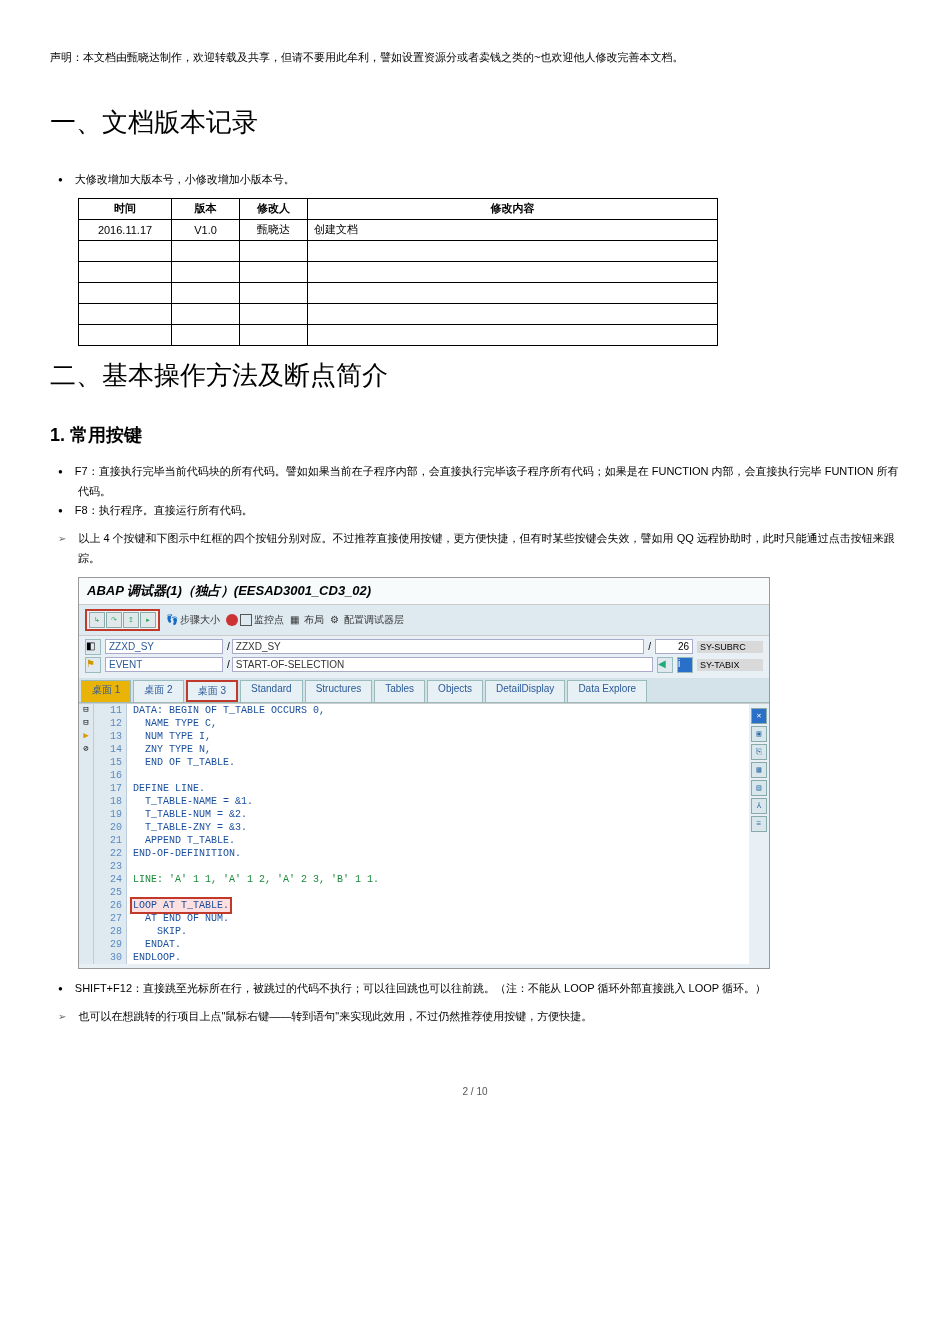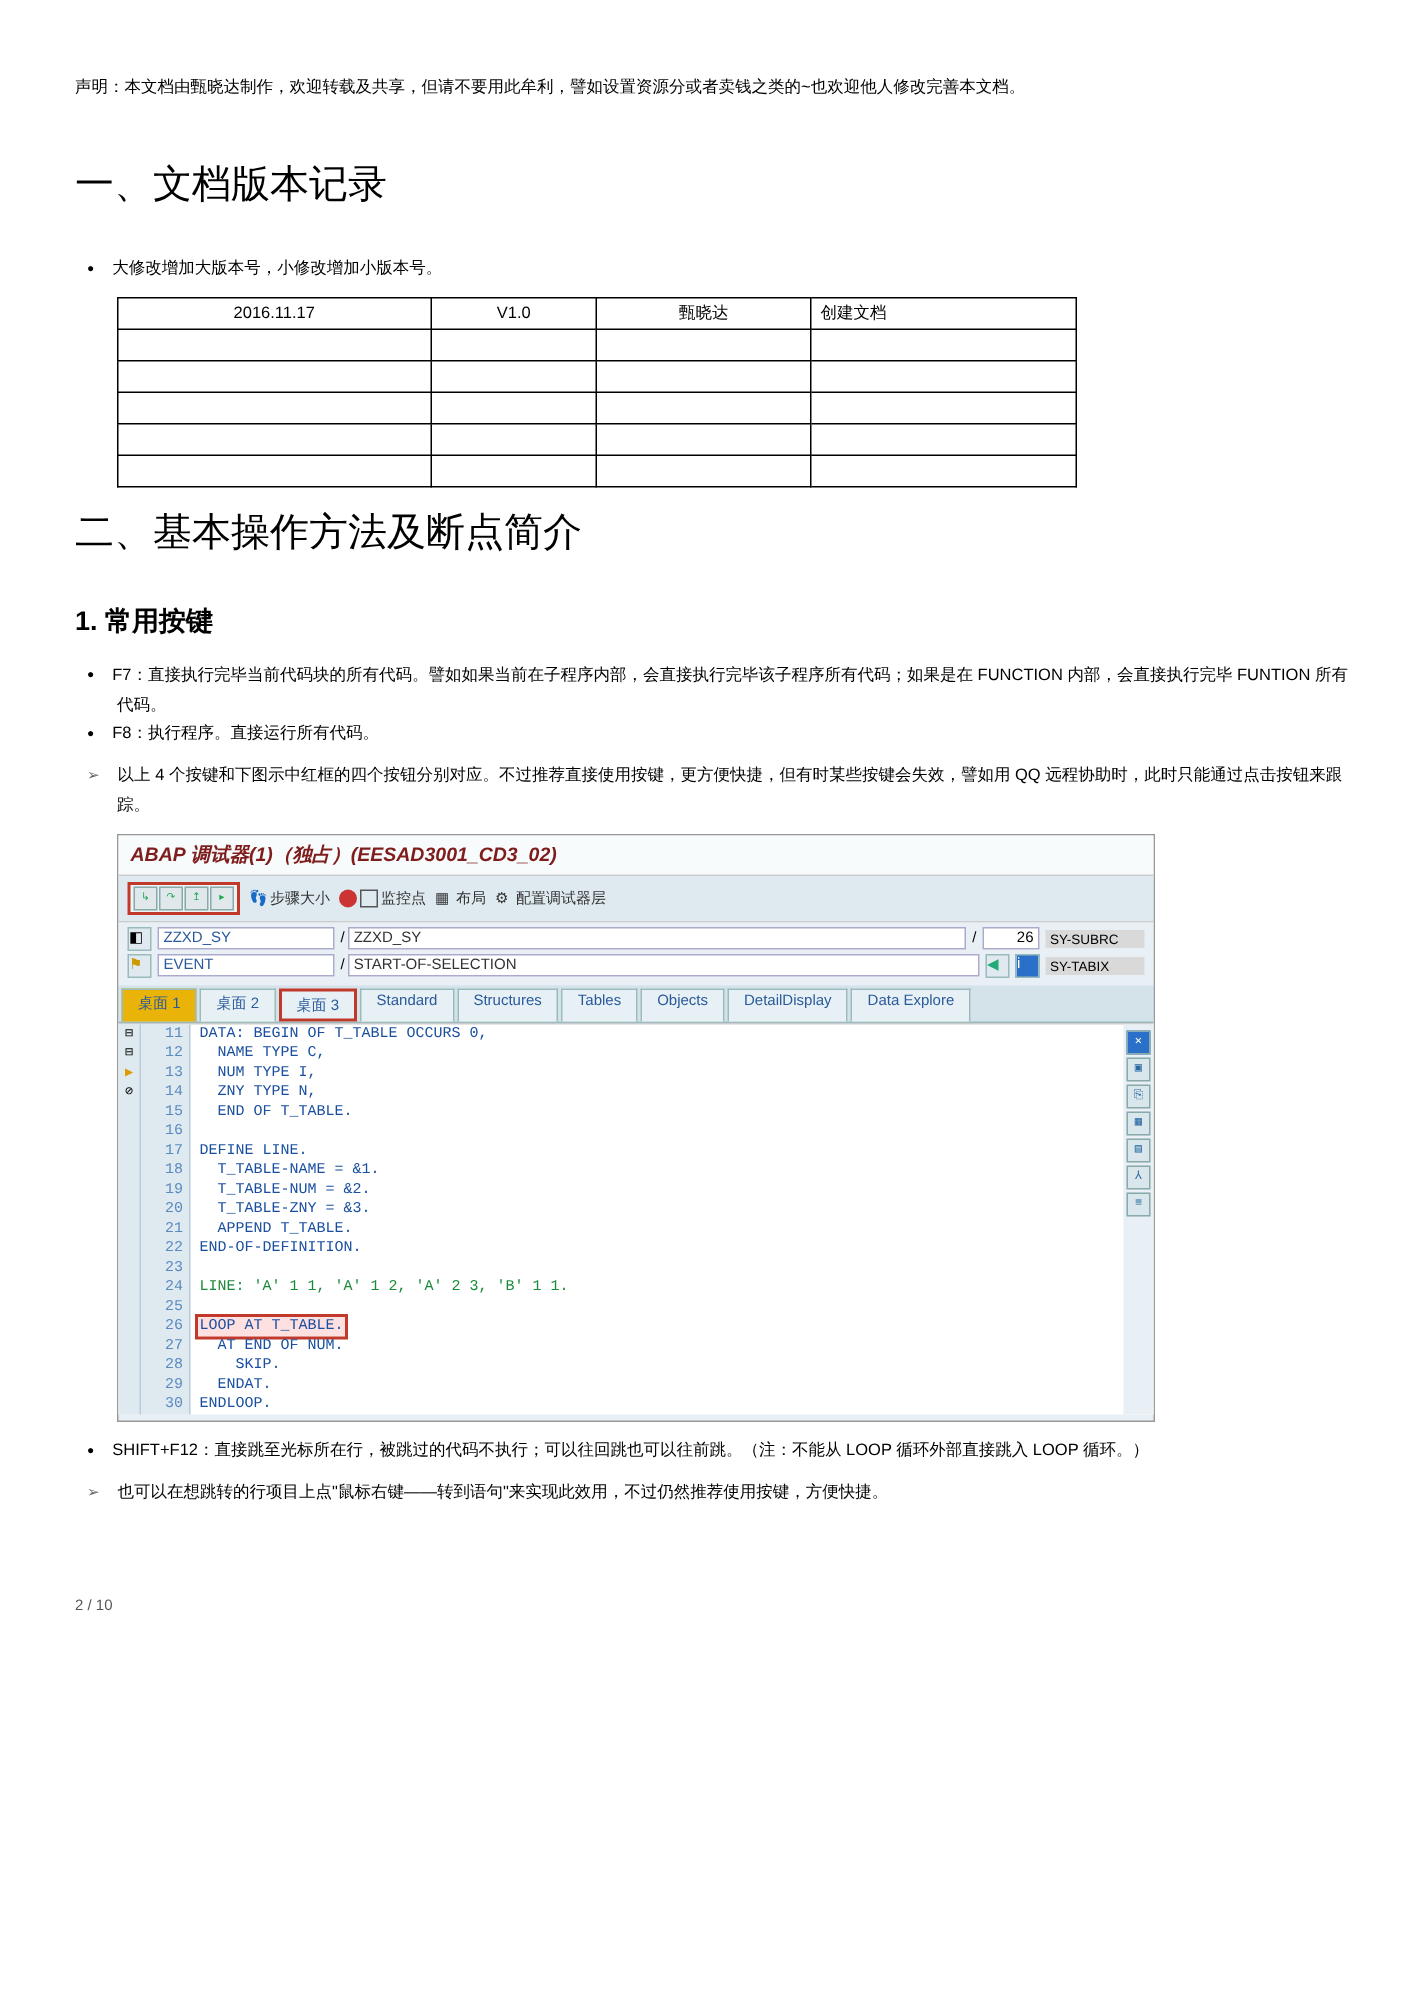--- a/index.html
+++ b/index.html
@@ -79,21 +79,21 @@
     width: 690px;
     background: #e8f0f5;
     border: 1px solid #999;
     font-family: Arial, sans-serif;
     font-size: 11px;
     padding-bottom: 4px;
   }
   .dbg-title {
     font-style: italic;
     font-weight: bold;
-    color: #7f1d1d;
+    color: #000000;
     font-size: 13px;
     padding: 4px 8px;
     background: #f7fbfc;
     border-bottom: 1px solid #ccc;
   }
   .dbg-toolbar {
     display: flex;
     align-items: center;
     gap: 6px;
     padding: 4px 6px;
@@ -242,38 +242,45 @@
     width: 14px; height: 14px;
     margin: 2px auto;
     border: 1px solid #8aa;
     background: #d9e6ec;
     font-size: 8px;
     text-align: center;
     line-height: 14px;
     color: #2a6aa0;
   }
   .footer {
+    text-align: center;
     font-size: 10px;
     color: #555;
     margin-top: 60px;
   }
 </style>
 </head>
 <body>
 
 <div class="disclaimer">声明：本文档由甄晓达制作，欢迎转载及共享，但请不要用此牟利，譬如设置资源分或者卖钱之类的~也欢迎他人修改完善本文档。</div>
 
 <h1>一、文档版本记录</h1>
 
 <ul class="bullets">
   <li>大修改增加大版本号，小修改增加小版本号。</li>
 </ul>
 
 <table class="version">
   <tbody>
+      <tr>
+    <th style="width:80px">时间</th>
+    <th style="width:55px">版本</th>
+    <th style="width:55px">修改人</th>
+    <th>修改内容</th>
+  </tr>
   <tr>
     <td>2016.11.17</td>
     <td>V1.0</td>
     <td>甄晓达</td>
     <td class="left">创建文档</td>
   </tr>
   <tr>
         <td></td>
         <td></td>
         <td></td>

